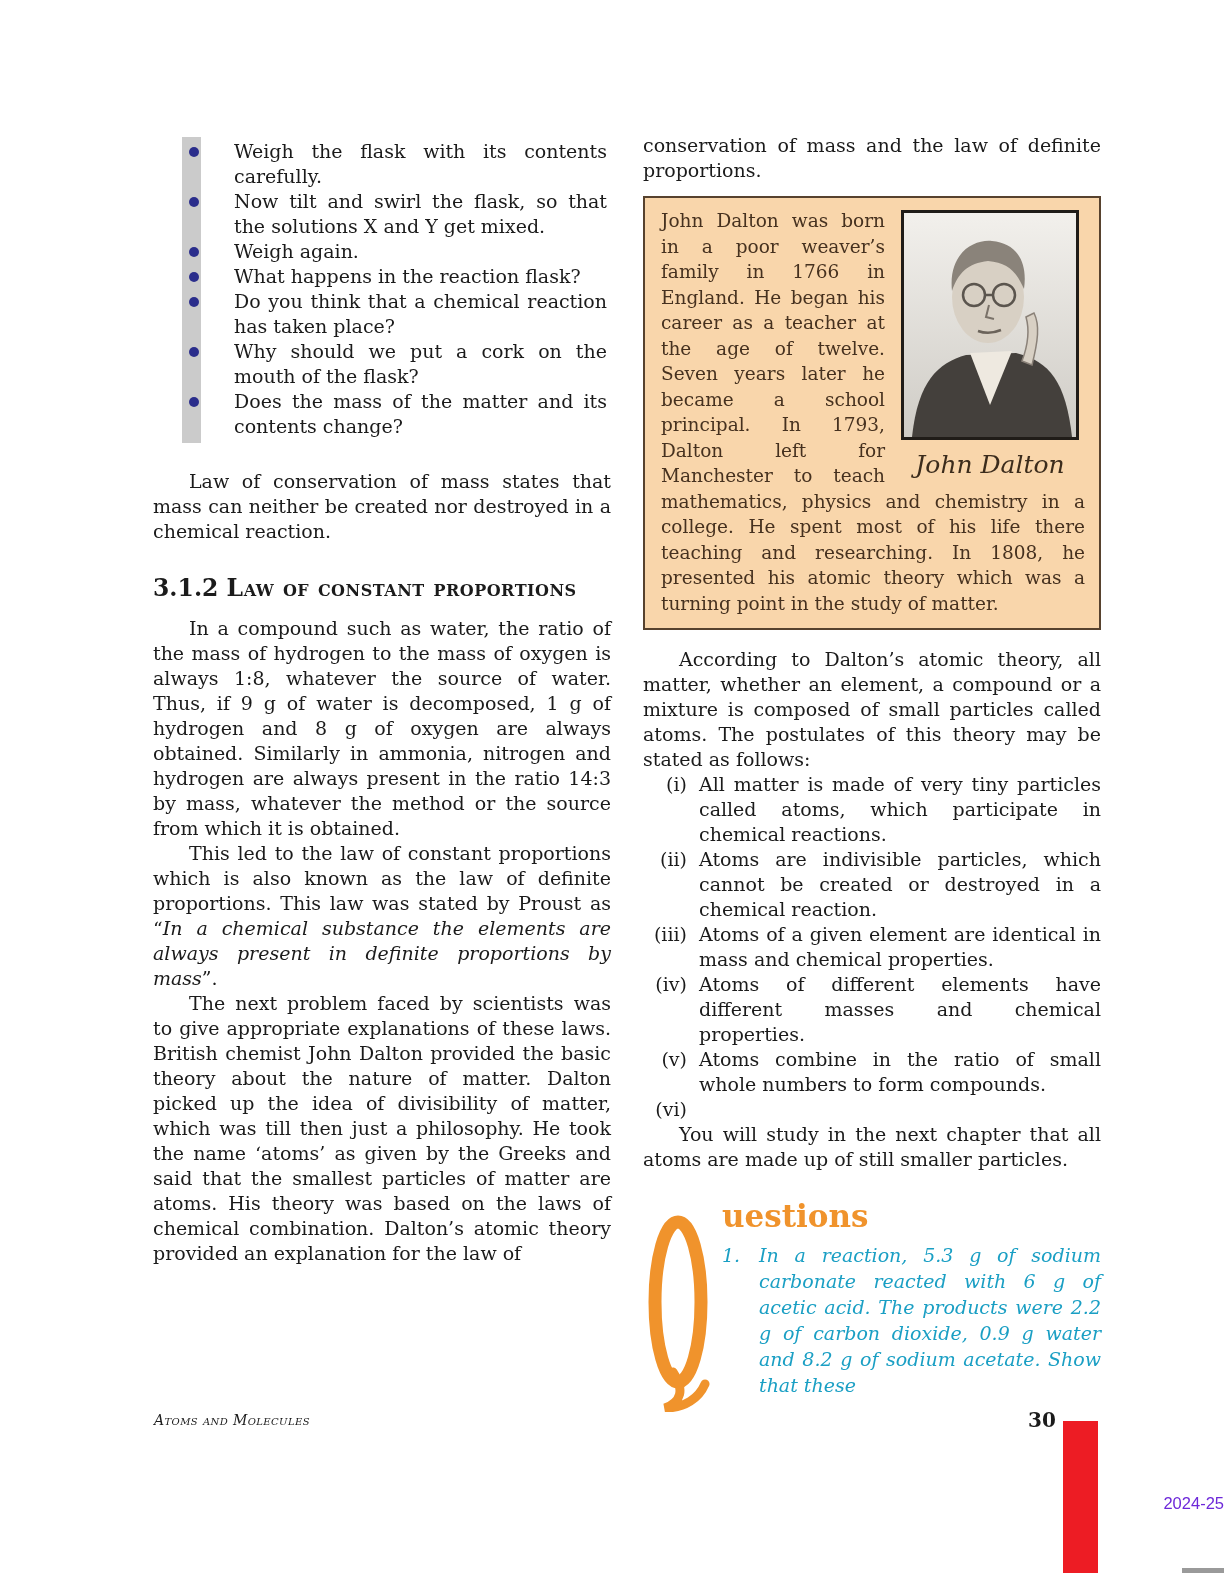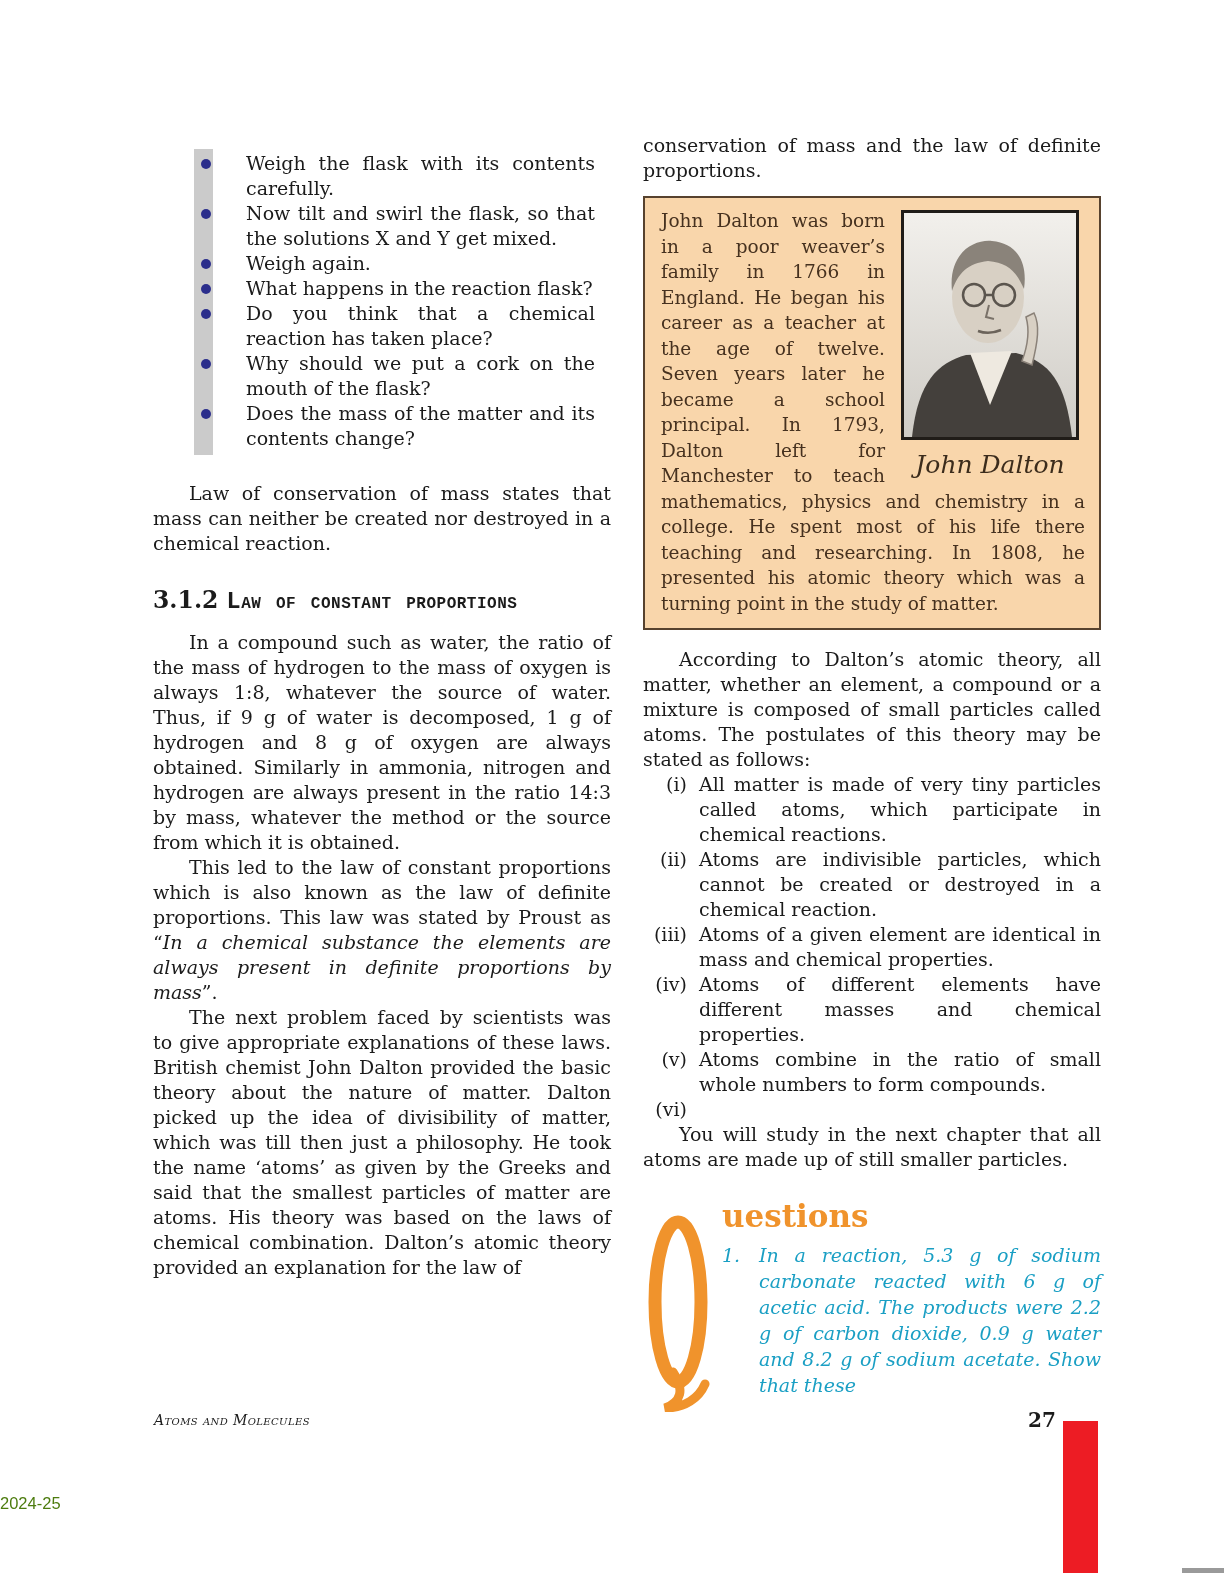--- a/index.html
+++ b/index.html
@@ -7,29 +7,29 @@
     position:relative; width:1224px; height:1573px; background:#ffffff;
     font-family:"DejaVu Serif", serif; color:#1b1b1b; overflow:hidden;
   }
   .col { position:absolute; top:133px; width:458px; font-size:19px; line-height:25px; }
   .col-left  { left:153px; }
   .col-right { left:643px; }
   p { margin:0; text-align:justify; }
   .indent { text-indent:36px; }
 
   
-  .activity { position:relative; list-style:none; margin:16px; padding:2px 0 4px 77px; }
+  .activity { position:relative; list-style:none; margin:4px; padding:2px 0 4px 77px; }
   .activity::before { content:""; position:absolute; left:25px; top:0; bottom:0; width:19px; background:#cbcbcb; }
   .activity li { position:relative; text-align:justify; }
   .activity li .dot { position:absolute; left:-45px; top:8px; width:10px; height:10px; border-radius:50%; background:#2b2e8c; }
 
   .p-law { margin-top:26px; }
 
   .sec-heading { margin:30px 0 14px; font-size:23.5px; font-weight:bold; line-height:28px; text-align:left; }
-  .sec-heading .sc { font-variant:small-caps; letter-spacing:0.5px;font-family:Liberation Mono, monospace; }
+  .sec-heading .sc { font-variant:small-caps; letter-spacing:0.5px; }
 
   .quote-italic { font-style:italic;margin-top:40px; }
 
   
   .dalton-box {
     margin-top:13px; background:#f9d6ab; border:2px solid #57422e;
     padding:10px 14px 12px 16px; color:#46311f; font-size:18.5px; line-height:25.5px;
     overflow:hidden;
   }
   .portrait-wrap { float:right; width:190px; margin:2px 0 2px 10px; text-align:center; }
@@ -49,21 +49,21 @@
   .q-glyph { position:absolute; left:2px; top:14px; }
   .q-title { margin:0 0 10px; color:#f0932c; font-size:31px; font-weight:bold; line-height:32px; text-align:left; }
   .q-item { display:flex; color:#1a9fc4; font-style:italic; font-size:19px; line-height:26px; }
   .q-num { flex:0 0 37px; }
   .q-text { flex:1; text-align:justify; }
 
   
   .footer-left { position:absolute; left:154px; top:1412px; font-style:italic; font-variant:small-caps; font-size:14px; letter-spacing:0.4px; }
   .footer-num { position:absolute; left:1028px; top:1408px; font-weight:bold; font-size:20px; }
   .red-bar { position:absolute; left:1063px; top:1421px; width:35px; height:152px; background:#ed1c24; }
-  .footer-center { position:absolute; left:0; width:100%; top:1494px; text-align:left; font-family:"Liberation Sans", sans-serif; font-size:16.5px; color:#4d7c0f; }
+  .footer-center { position:absolute; left:0; width:100%; top:1494px; text-align:right; font-family:"Liberation Sans", sans-serif; font-size:16.5px; color:#6d28d9; }
   .corner-mark { position:absolute; right:0; bottom:0; width:42px; height:5px; background:#9a9a9a; }
 </style>
 </head>
 <body>
 
 <div class="page">
 
   <div class="col col-left">
 
     <ul class="activity">
@@ -156,18 +156,18 @@
       </span>
       <h3 class="q-title">uestions</h3>
       <div class="q-item">
         <span class="q-num">1.</span>
         <span class="q-text">In a reaction, 5.3 g of sodium carbonate reacted with 6 g of acetic acid. The products were 2.2 g of carbon dioxide, 0.9 g water and 8.2 g of sodium acetate. Show that these</span>
       </div>
     </div>
   </div>
 
   <div class="footer-left">Atoms and Molecules</div>
-  <div class="footer-num">27</div>
+  <div class="footer-num">30</div>
   <div class="red-bar"></div>
   <div class="footer-center">2024-25</div>
   <div class="corner-mark"></div>
 
 </div>
 
 </body></html>

